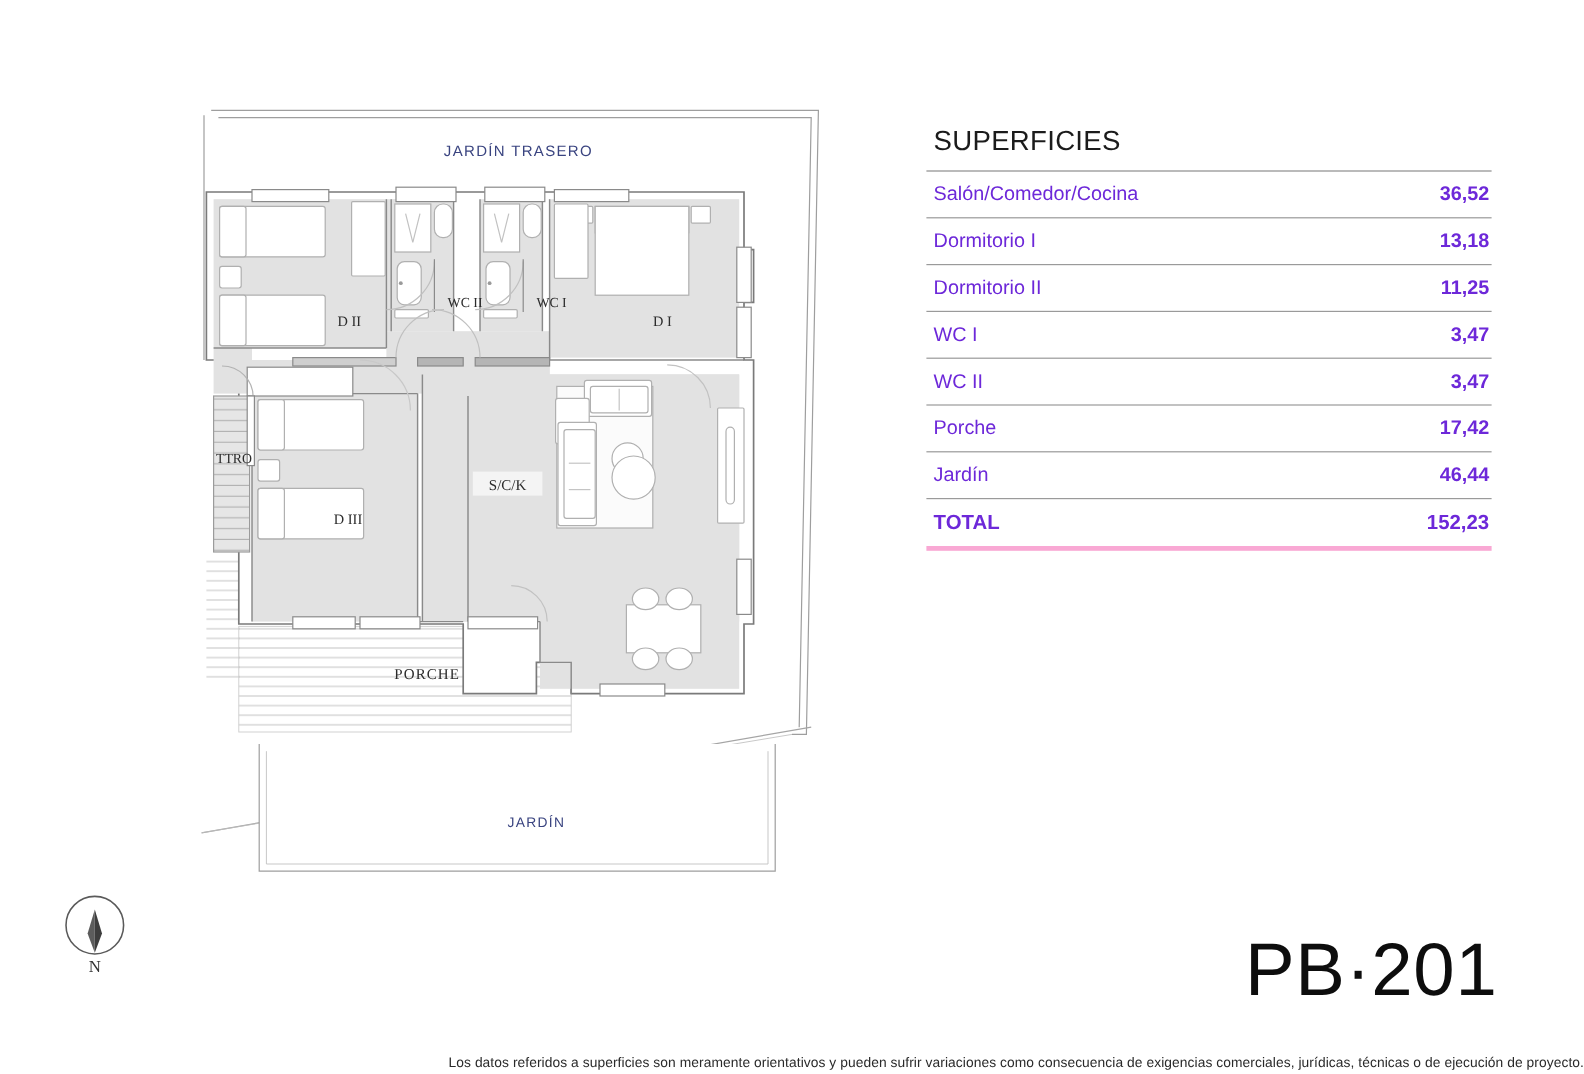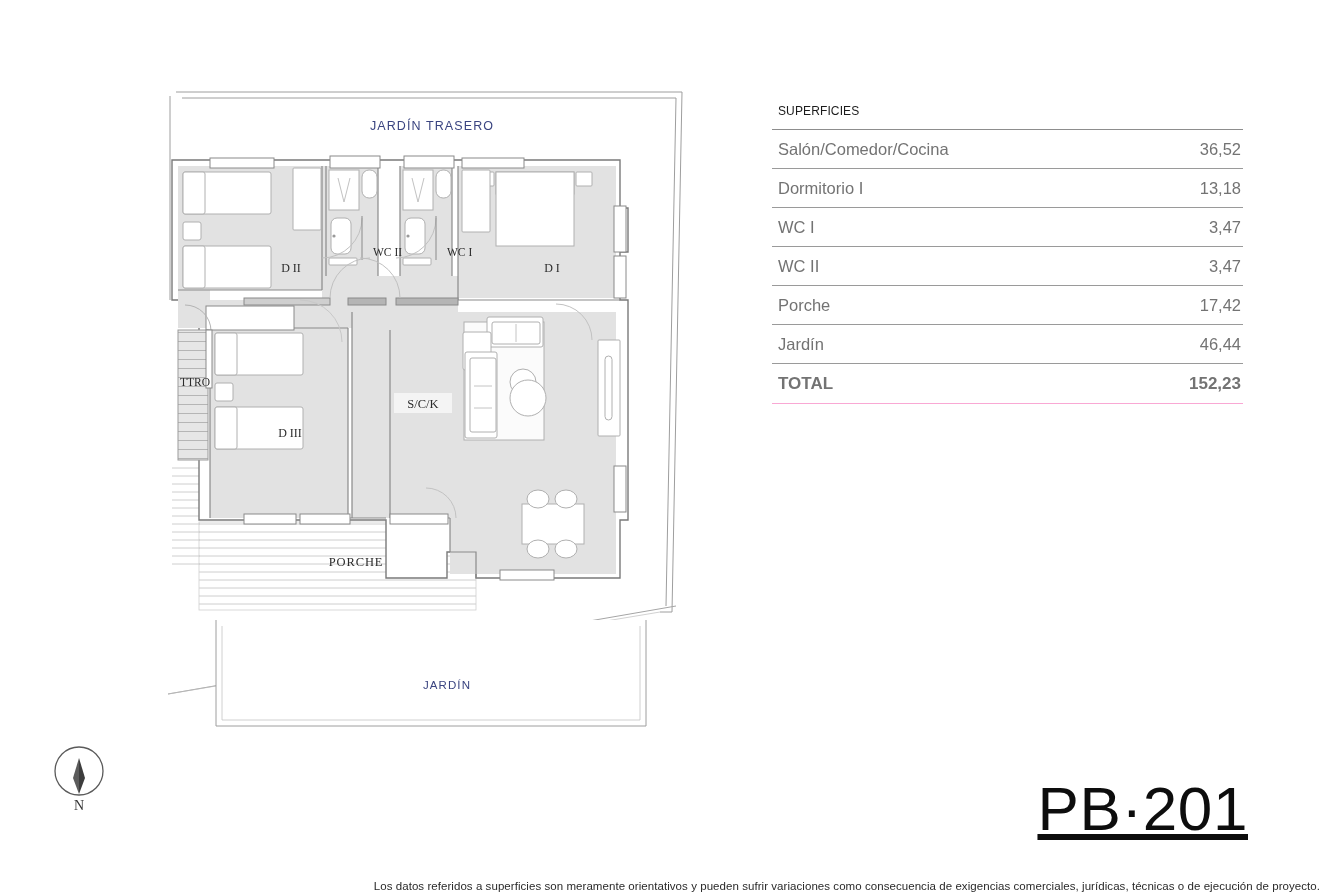--- a/index.html
+++ b/index.html
@@ -12,44 +12,43 @@
 
   
   #plan-area{position:absolute;left:0;top:0;width:720px;height:860px;}
   #plan-svg{display:block;}
 
   
   #surfaces-table{
     position:absolute;left:772px;top:92px;width:471px;
   }
   .tbl-head{
-    font-size:12px;letter-spacing:.01em;color:#1b1b1b;
+    font-size:23px;letter-spacing:.01em;color:#1b1b1b;
     padding:12px 2px 11px 6px;border-bottom:1px solid #8d8d8d;
   }
   .tbl-row{
     display:flex;justify-content:space-between;align-items:baseline;
     padding:10px 2px 9px 6px;
     border-bottom:1px solid #9a9a9a;
-    font-size:16.5px;color:#737373;
+    font-size:16.5px;color:#6d28d9;
   }
   .tbl-row .lbl{white-space:nowrap;}
-  .tbl-row .val{white-space:nowrap;}
-  .tbl-row.total{font-weight:bold;border-bottom:1px solid #f9a8d4;}
+  .tbl-row .val{white-space:nowrap;font-weight:bold;}
+  .tbl-row.total{font-weight:bold;border-bottom:4px solid #f9a8d4;}
   .tbl-row.total .lbl,.tbl-row.total .val{font-weight:bold;font-size:17px;}
 
   
   #compass{position:absolute;left:48px;top:740px;width:70px;height:85px;}
 
   
   #plan-code{
     position:absolute;right:72px;top:778px;
     font-size:62px;font-weight:300;letter-spacing:.01em;color:#0d0d0d;
     font-family:"Liberation Sans", sans-serif;
     line-height:1;
-    text-decoration:underline;
   }
 
   
   #disclaimer{
     position:absolute;left:0;right:0;top:880px;
     text-align:right;font-size:11.5px;color:#2a2a2a;
     letter-spacing:.005em;
   }
 </style>
 </head>
@@ -300,20 +299,24 @@
 
     <div class="tbl-row">
       <span class="lbl">Salón/Comedor/Cocina</span>
       <span class="val">36,52</span>
     </div>
     <div class="tbl-row">
       <span class="lbl">Dormitorio I</span>
       <span class="val">13,18</span>
     </div>
     <div class="tbl-row">
+      <span class="lbl">Dormitorio II</span>
+      <span class="val">11,25</span>
+    </div>
+    <div class="tbl-row">
       <span class="lbl">WC I</span>
       <span class="val">3,47</span>
     </div>
     <div class="tbl-row">
       <span class="lbl">WC II</span>
       <span class="val">3,47</span>
     </div>
     <div class="tbl-row">
       <span class="lbl">Porche</span>
       <span class="val">17,42</span>

